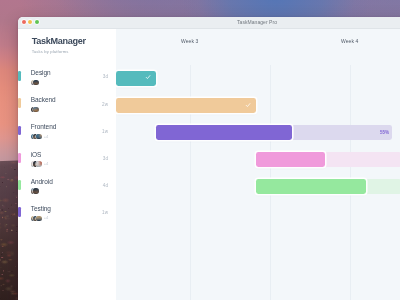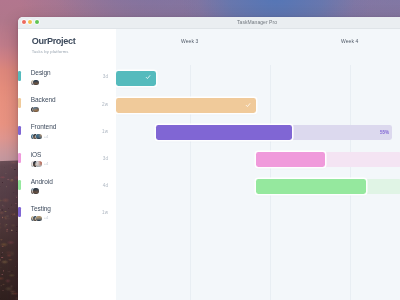--- a/index.html
+++ b/index.html
@@ -237,21 +237,21 @@
         <span class="dot" style="background:#ec6a5e"></span>
         <span class="dot" style="background:#f3bf4f"></span>
         <span class="dot" style="background:#61c454"></span>
       </div>
       <div class="title">TaskManager Pro</div>
     </div>
 
     <div class="body">
       <div class="sidebar">
         <div class="brand">
-          <div class="brand-title">OurProject</div>
+          <div class="brand-title">TaskManager</div>
           <div class="brand-sub">Tasks by platforms</div>
         </div>
         <div class="rows" id="task-rows">
             <div class="row">
               <span class="ind" style="background:#55bbbd"></span>
               <span class="rname">Design</span>
               <span class="rdur">3d</span>
               <span class="avs">
                 <span class="av" style="background:radial-gradient(circle at 18% 14%, #cdc2ad 0%, rgba(0,0,0,0) 62%),radial-gradient(circle at 86% 16%, #8a7c46 0%, rgba(0,0,0,0) 60%),radial-gradient(circle at 60% 55%, #8d7f86 0%, rgba(0,0,0,0) 60%),linear-gradient(168deg, #8a7c46 0%, #8d7f86 48%, #16222f 100%)"></span>
                 <span class="av" style="background:radial-gradient(circle at 18% 14%, #223a50 0%, rgba(0,0,0,0) 62%),radial-gradient(circle at 86% 16%, #2b3b4c 0%, rgba(0,0,0,0) 60%),radial-gradient(circle at 60% 55%, #8f6340 0%, rgba(0,0,0,0) 60%),linear-gradient(168deg, #2b3b4c 0%, #8f6340 48%, #1d2a36 100%)"></span>

